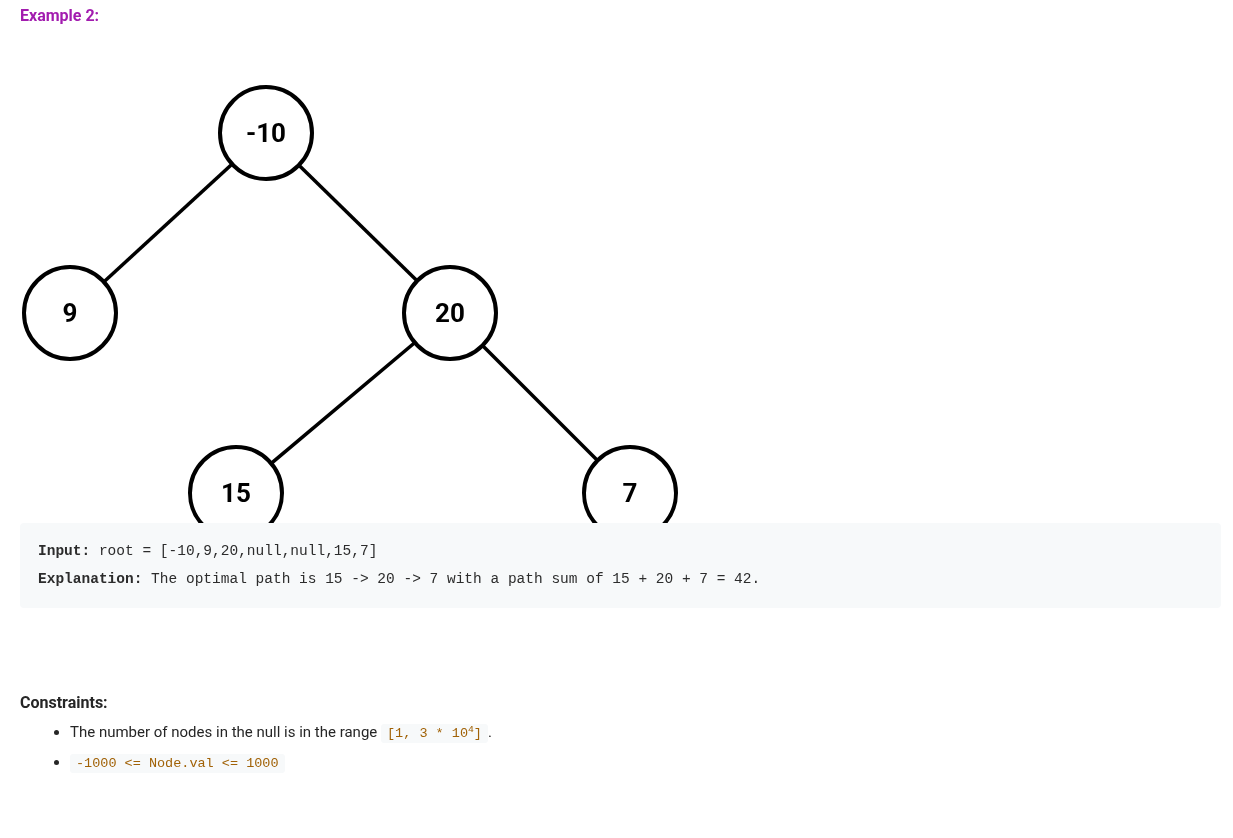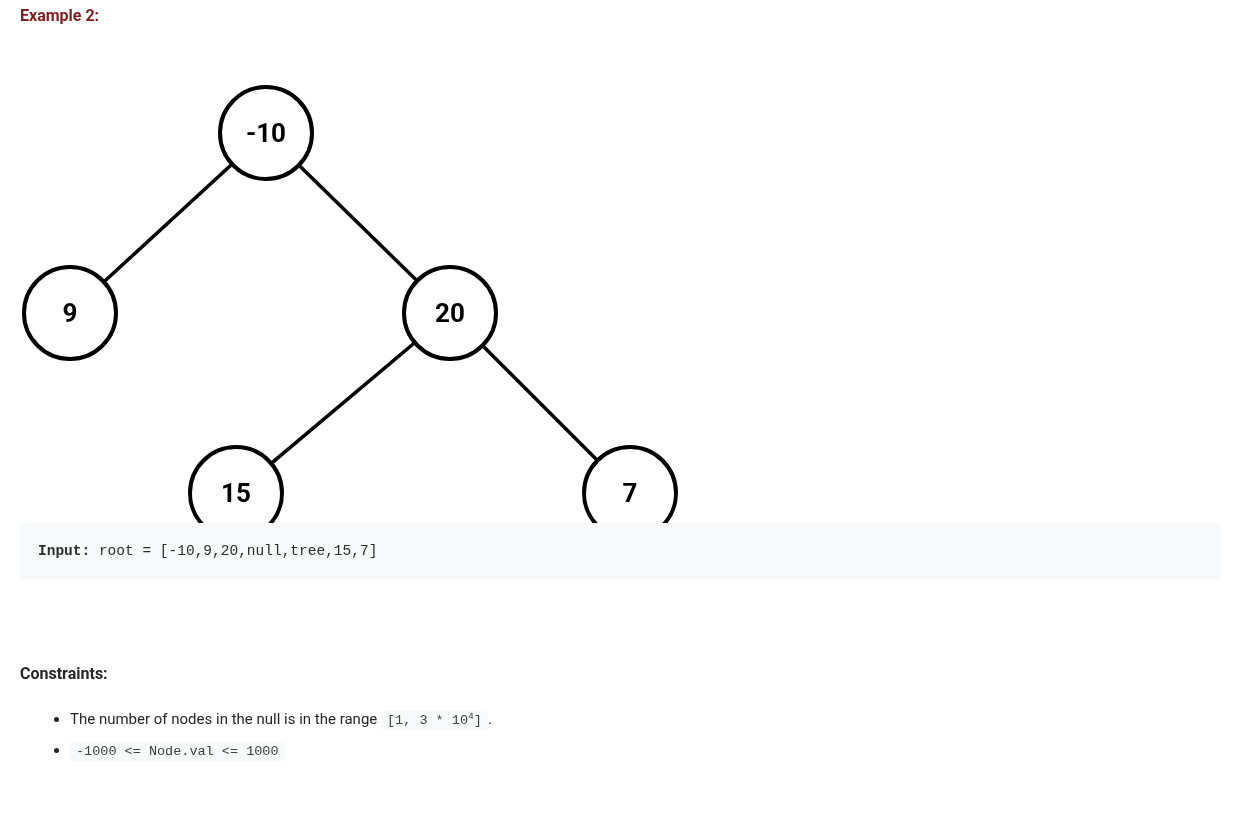--- a/index.html
+++ b/index.html
@@ -14,21 +14,21 @@
       padding: 0;
       width: 1233px;
     }
     .content {
       padding: 6px 20px 20px 20px;
     }
     .example-heading {
       font-weight: 700;
       font-size: 16px;
       margin-bottom: 18px;
-      color: #7f1d1d;
+      color: #a21caf;
     }
     .tree-wrap {
       margin-left: 0px;
       margin-bottom: 0px;
     }
     .tree-svg {
       display: block;
     }
     .codebox {
       background: #f7f9fa;
@@ -43,37 +43,37 @@
       margin-right: -8px;
     }
     .codebox .bold {
       font-weight: 700;
       text-align: center;
     }
     .constraints-heading {
       font-weight: 700;
       font-size: 16px;
       margin-top: 85px;
-      margin-bottom: 22px;
+      margin-bottom: 6px;
       color: #262626;
     }
     .constraints-list {
       list-style: disc;
       padding-left: 50px;
       font-size: 15px;
       line-height: 1.9;
       color: #262626;
     }
     .constraints-list li {
       margin-bottom: 2px;
     }
     .inline-code {
       font-family: Menlo, Monaco, Consolas, "Courier New", monospace;
       background: #f7f9fa;
-      color: #404040;
+      color: #a16207;
       padding: 2px 6px;
       border-radius: 3px;
       font-size: 13.5px;
     }
     .sup {
       font-size: 0.72em;
       vertical-align: super;
       line-height: 0;
     }
     .node-label {
@@ -110,21 +110,24 @@
       <circle cx="216" cy="450" r="46" fill="#fff" stroke="#000" stroke-width="4"></circle>
       <text class="node-label" x="216" y="459" text-anchor="middle">15</text>
 
       <circle cx="610" cy="450" r="46" fill="#fff" stroke="#000" stroke-width="4"></circle>
       <text class="node-label" x="610" y="459" text-anchor="middle">7</text>
     </svg>
   </div>
 
   <div class="codebox">
     <div>
-      <span class="bold">Input:</span><span> root = [-10,9,20,null,tree,15,7]</span>
+      <span class="bold">Input:</span><span> root = [-10,9,20,null,null,15,7]</span>
+    </div>
+    <div>
+      <span class="bold">Explanation:</span><span> The optimal path is 15 -&gt; 20 -&gt; 7 with a path sum of 15 + 20 + 7 = 42.</span>
     </div>
   </div>
 
   <div class="constraints-heading">Constraints:</div>
 
   <ul class="constraints-list">
     <li>
       <span>The number of nodes in the null is in the range </span><span class="inline-code"><span>[1, 3 * 10</span><span class="sup">4</span><span>]</span></span><span>.</span>
     </li>
     <li>

